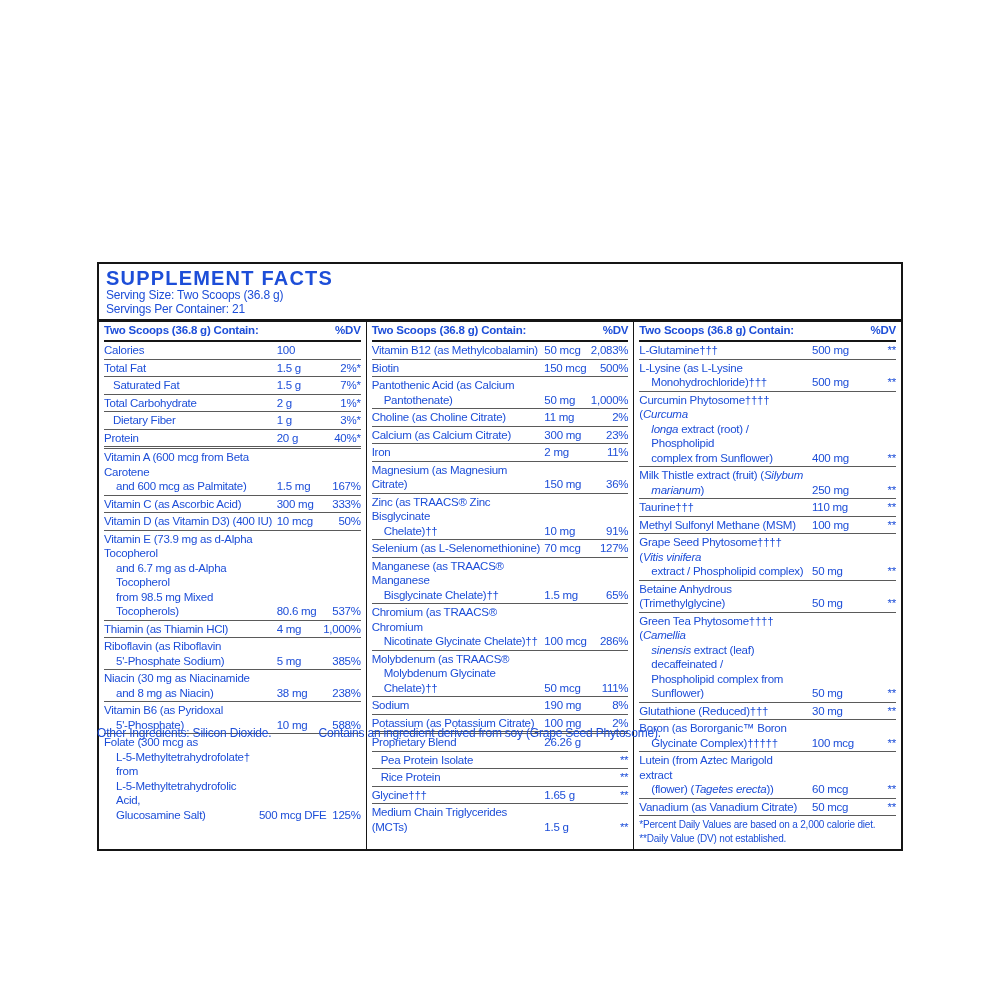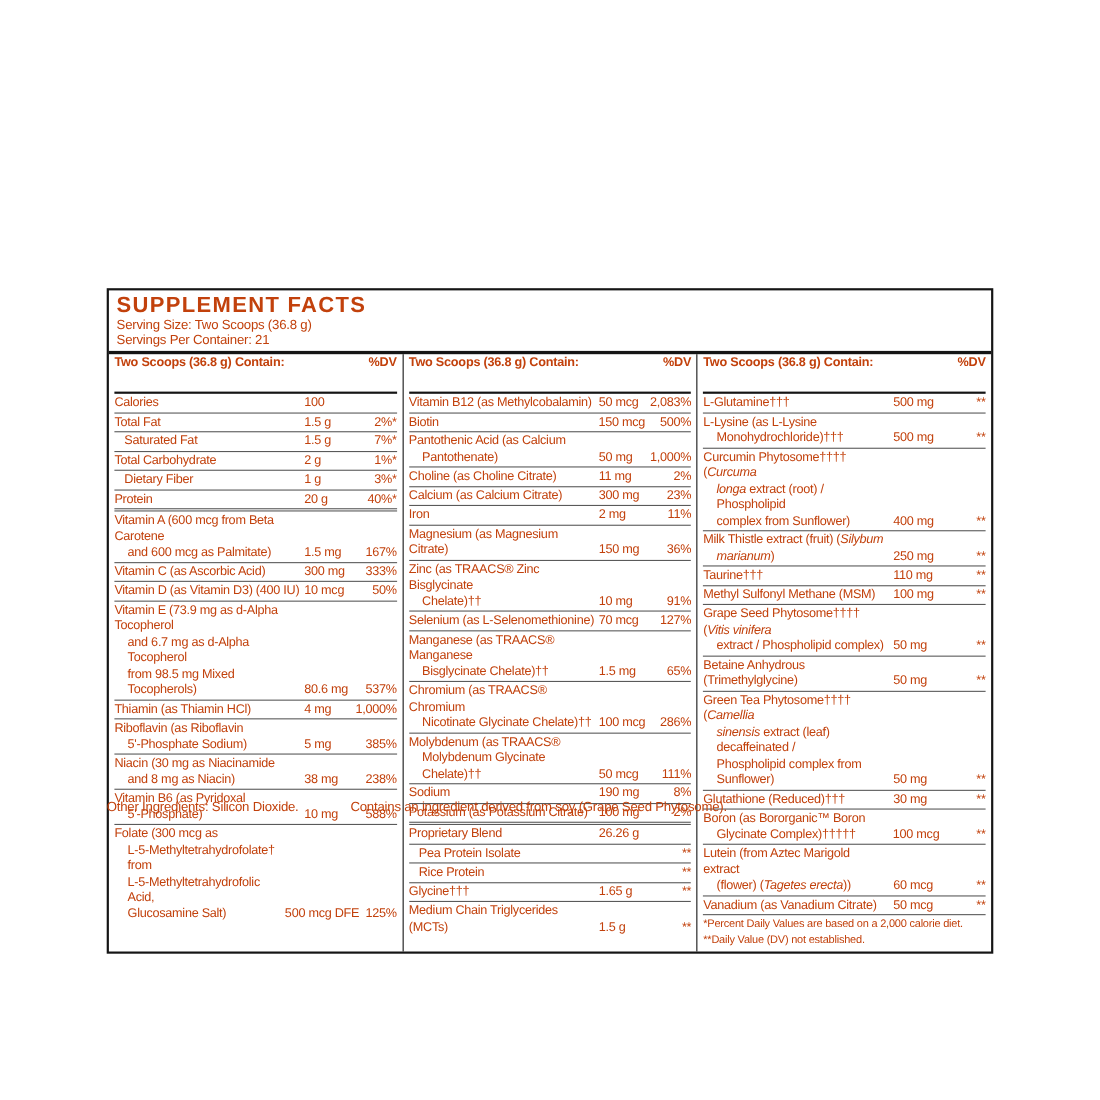--- a/index.html
+++ b/index.html
@@ -2,21 +2,21 @@
 <html><head>
 <meta charset="utf-8">
 <style>
   html,body { margin:0; padding:0; background:#fff; }
   .page {
     position: relative;
     width: 1000px;
     height: 1000px;
     background: #fff;
     font-family: "Liberation Sans", sans-serif;
-    color: #c2410c;
+    color: #1d4ed8;
   }
   .panel {
     position: absolute;
     left: 97px;
     top: 262px;
     width: 802px;
     border: 2px solid #151515;
     background: #fff;
   }
   .panel-header { padding: 3px 7px 3px 7px; }
@@ -36,21 +36,21 @@
   .col { flex: 1 1 0; min-width: 0; padding: 0 5px; display: flex; flex-direction: column; }
   .col + .col { border-left: 1.5px solid #151515; }
   .col-header {
     display: flex;
     justify-content: space-between;
     align-items: baseline;
     font-weight: bold;
     font-size: 11.5px;
     letter-spacing: -0.2px;
     line-height: 15px;
-    padding: 1px 0 18px 0;
+    padding: 1px 0 2px 0;
     border-bottom: 2px solid #151515;
   }
   .rows { display: flex; flex-direction: column; flex: 1 1 auto; }
   .row {
     display: flex;
     align-items: flex-end;
     font-size: 11.5px;
     letter-spacing: -0.25px;
     line-height: 14.5px;
     padding: 1px 0;

